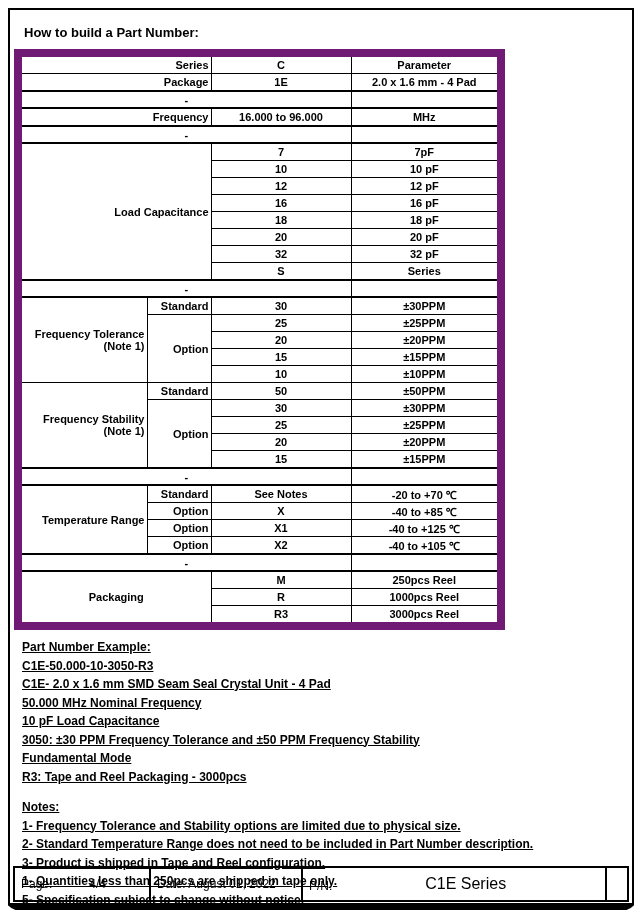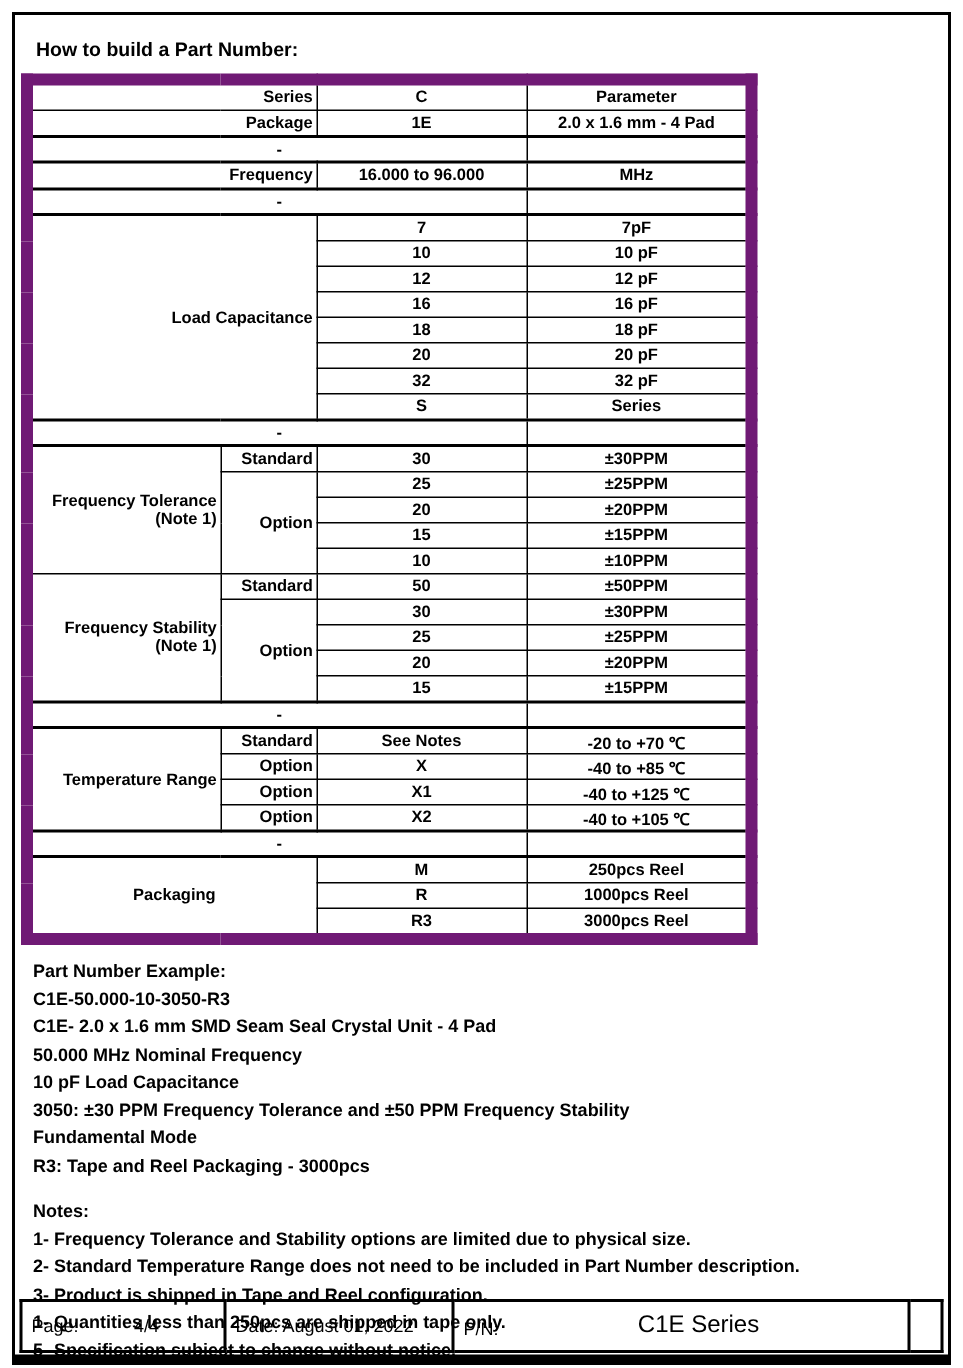--- a/index.html
+++ b/index.html
@@ -1,34 +1,34 @@
 <!DOCTYPE html>
 <html><head>
 <meta charset="utf-8">
 <style>
   html,body { margin:0; padding:0; background:#fff; }
   body { width:642px; height:912px; font-family:"Liberation Sans", sans-serif; color:#000; }
-  .page { position:relative; width:642px; height:912px; background:#fff; overflow:hidden; }
+  .page { position:relative; width:642px; height:912px; background:#fff; overflow:hidden;border-radius:25px; }
   .frame { position:absolute; left:8px; top:8px; right:8px; bottom:2px;
            border:2px solid #000; border-bottom-width:7px; }
   .title { margin:15px 0 0 14px; font-size:13px; font-weight:bold; }
 
   table.main { border-collapse:collapse; table-layout:fixed; width:483px;
                margin:9px 0 0 4px; border:8px solid #701a75; }
   table.main td { border:1px solid #000; font-size:11px; font-weight:bold;
                   height:16px; padding:0 3px; text-align:center;
                   white-space:nowrap; overflow:hidden; }
   table.main td.r { text-align:right; padding-right:2px; }
   table.main td.ctr { text-align:center; }
   table.main td.two-line { white-space:normal; }
   table.main td.two-line span { display:block; line-height:12px; }
   tr.dashrow td { height:15px; border-top:2px solid #000; border-bottom:2px solid #000; }
   td.dash { text-align:right; padding-right:4px; }
 
-  .textblock { margin:8px 0 0 12px; font-size:12px; font-weight:bold; line-height:18.5px; }
+  .textblock { margin:8px 0 0 12px; font-size:12px; font-weight:bold; line-height:18.5px;text-decoration:underline; }
   .textblock div { white-space:nowrap; }
   .notesblock { margin-top:12px; }
 
   table.footer { position:absolute; left:3px; right:3px; bottom:1px;
                  border-collapse:collapse; width:calc(100% - 6px); }
   table.footer td { border:2px solid #000; height:32px; font-size:12px;
                     font-weight:normal; padding:0 6px; vertical-align:middle; }
   .fcell { display:flex; align-items:flex-end; }
   .fcell .grow { flex:1; text-align:center; }
   .pn-value { font-size:16px; font-weight:normal; }

